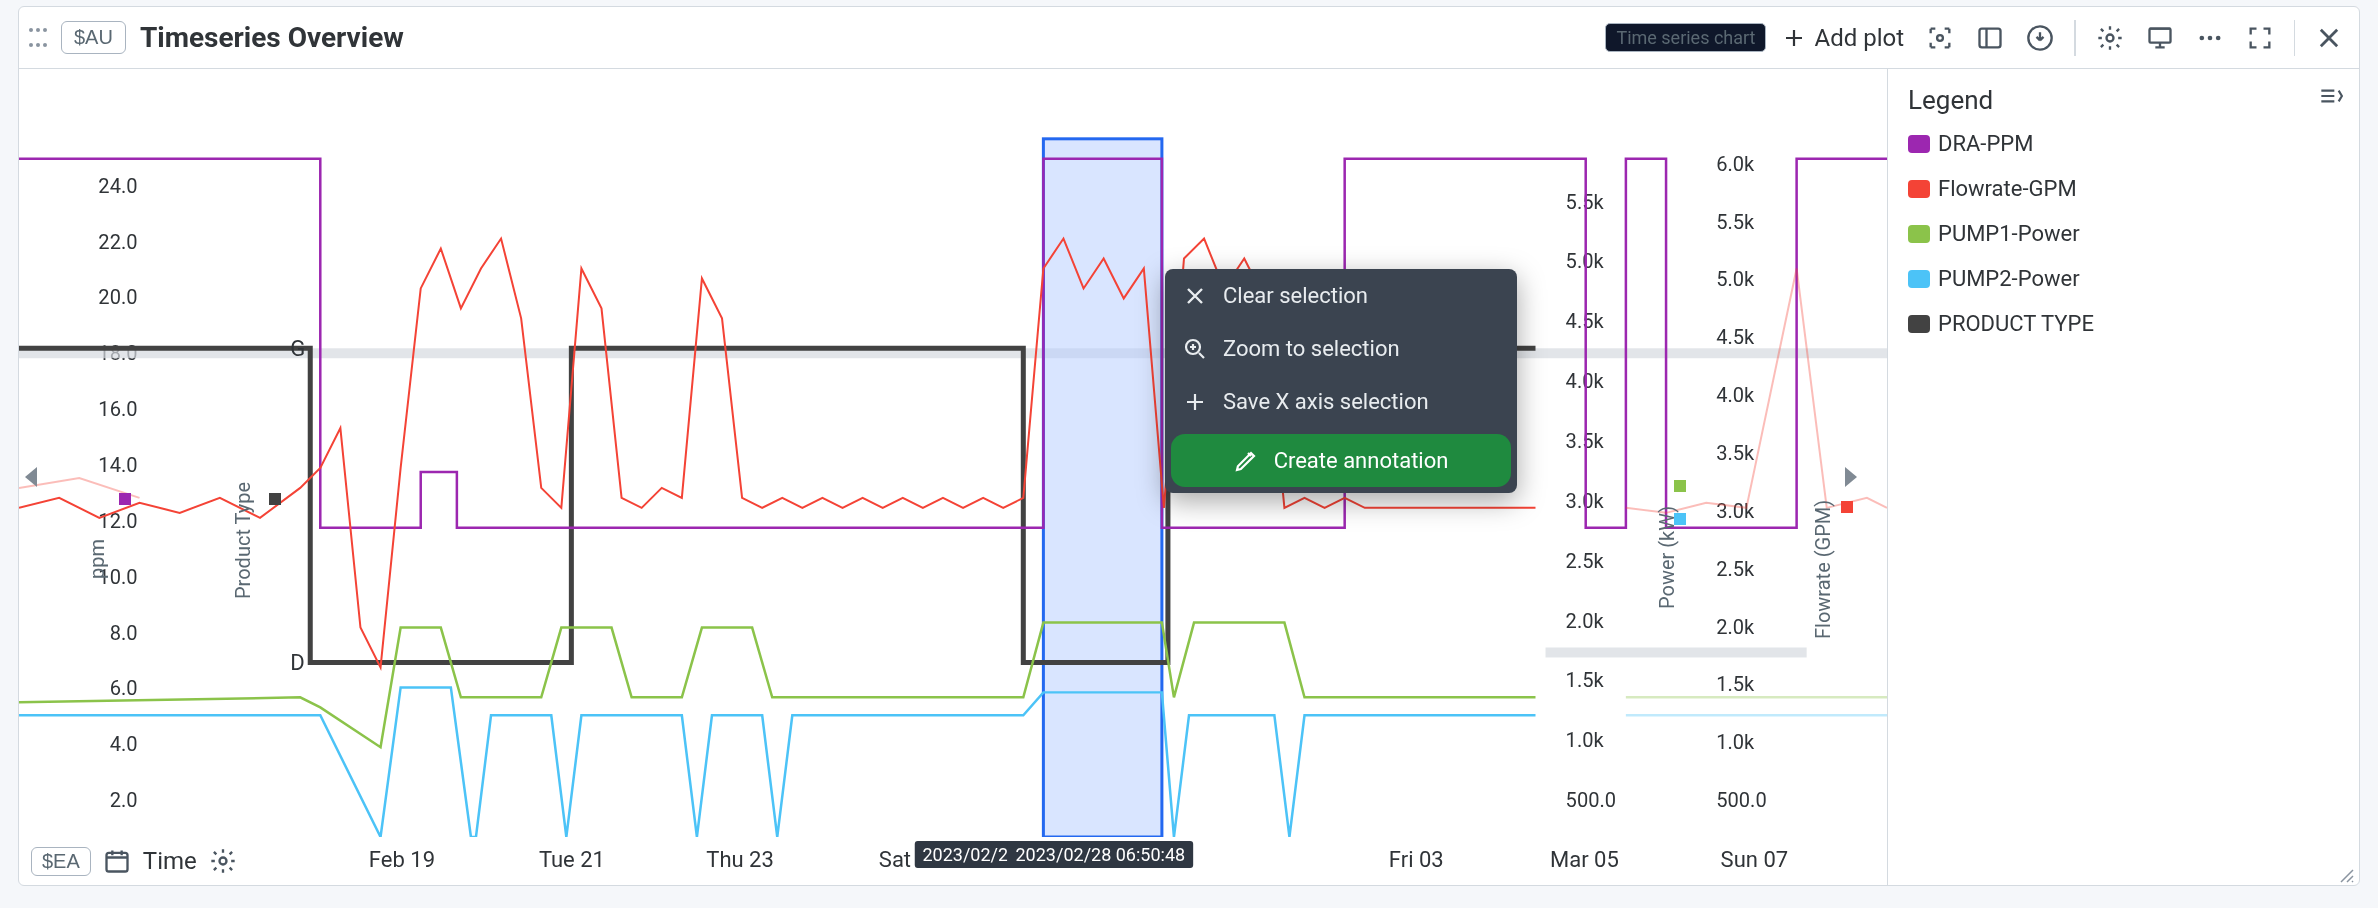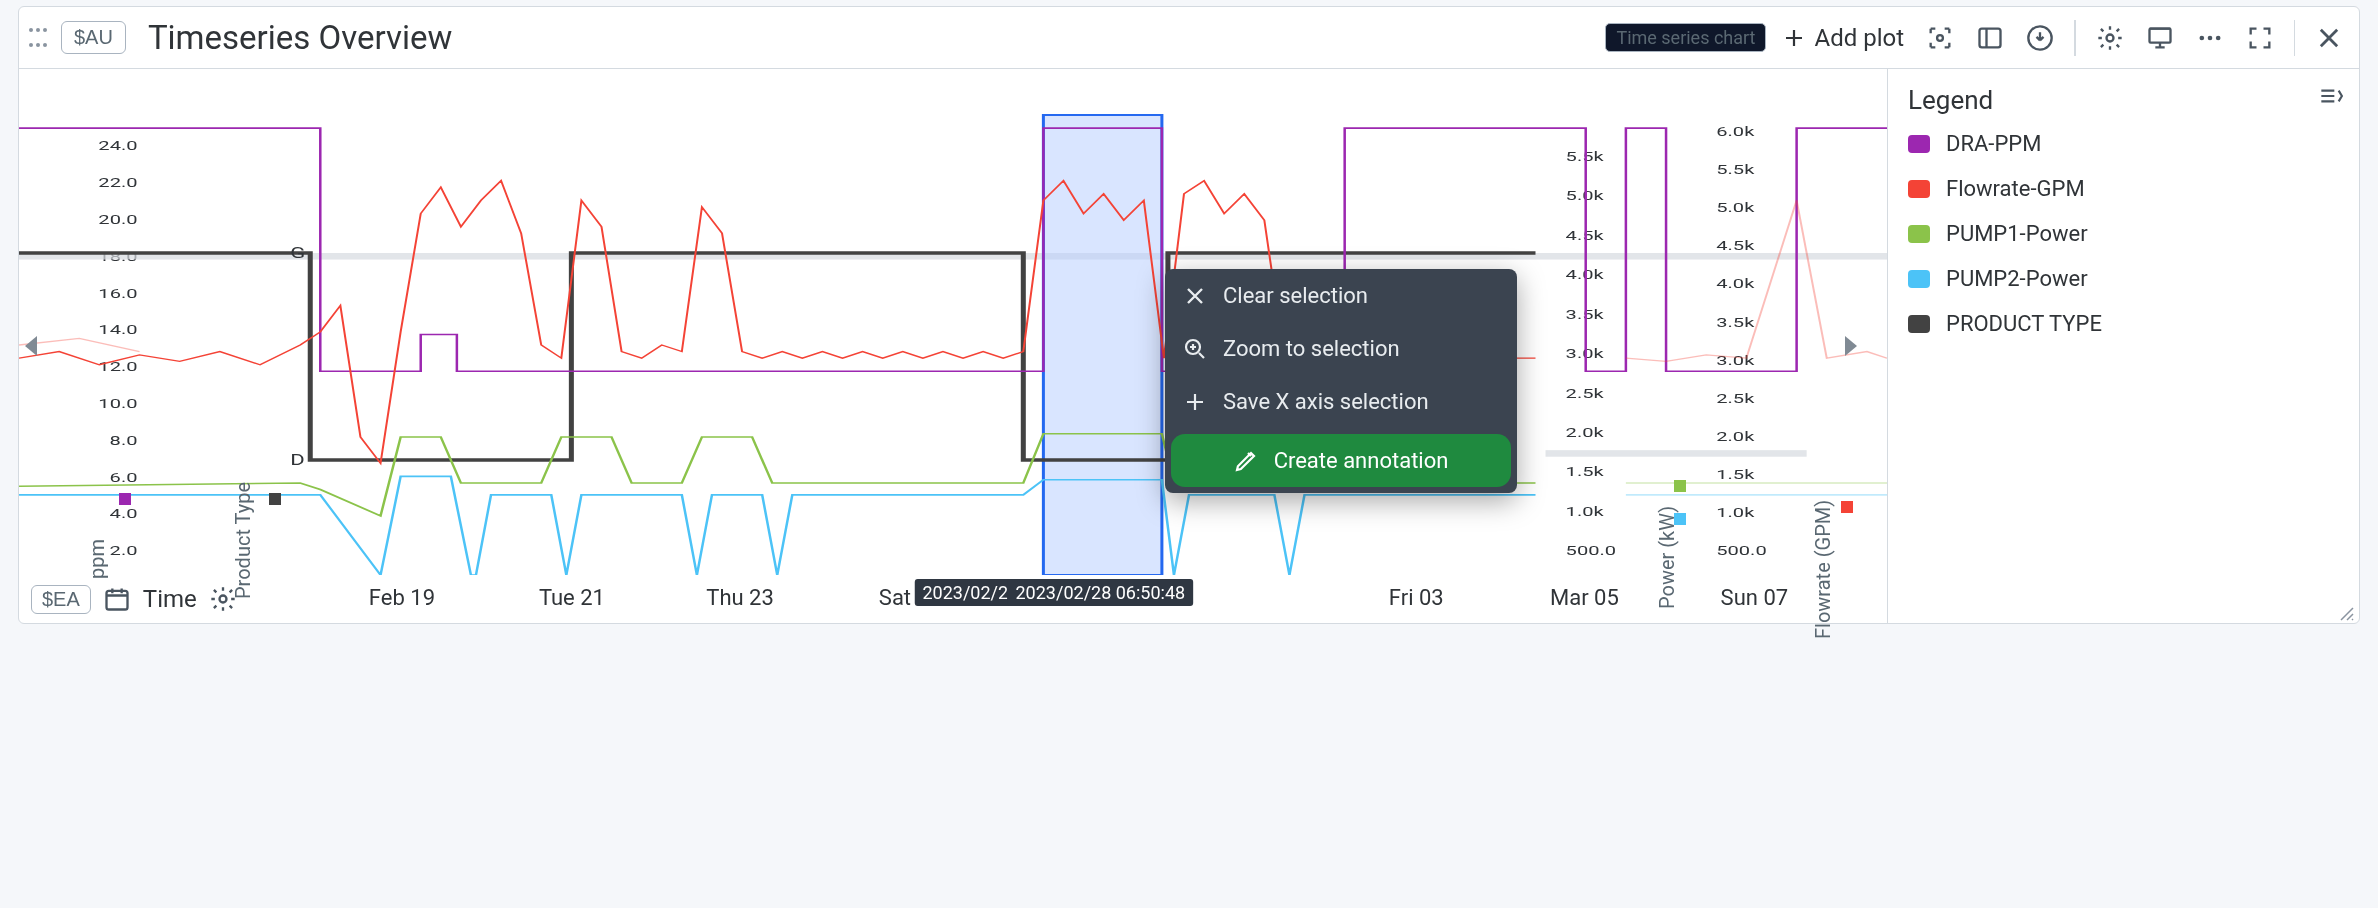--- a/index.html
+++ b/index.html
@@ -27,21 +27,21 @@
     width: 2378px;
     height: 908px;
     background: var(--bg-body);
     font-family: -apple-system, BlinkMacSystemFont, "Segoe UI", Roboto, sans-serif;
     color: var(--text-dark);
     font-size: 20px;
   }
   .widget {
     position: absolute;
     left: 18px; top: 6px;
-    width: 2342px; height: 618px;
+    width: 2342px; height: 880px;
     background: var(--bg-panel);
     border: 1.5px solid var(--border-light);
     border-radius: 6px;
     display: flex;
     flex-direction: column;
   }
   
   .toolbar {
     height: 62px;
     display: flex;
@@ -60,23 +60,23 @@
   .pill-btn {
     border: 1.5px solid var(--border-med);
     border-radius: 6px;
     padding: 4px 12px;
     font-size: 20px;
     color: var(--text-muted);
     background: #fff;
     cursor: pointer;
   }
   .title {
-    font-size: 33px;
-    font-weight: 400;
-    margin-left: 12px;
+    font-size: 28px;
+    font-weight: 700;
+    margin-left: 4px;
   }
   .spacer { flex: 1; }
   .chip {
     border: 1.5px solid var(--border-med);
     border-radius: 5px;
     padding: 3px 10px;
     font-size: 18px;
     color: var(--text-muted);
     background: #0f172a;
   }
@@ -106,21 +106,21 @@
     display: flex; flex-direction: column;
     position: relative;
   }
   .legend-header {
     display: flex; align-items: flex-end; justify-content: space-between;
     padding: 14px 16px 10px 20px;
     font-size: 26px;
   }
   .collapse-icon { cursor:pointer; color:#4a5560; }
   .legend-items { padding: 6px 16px 0 20px; display:flex; flex-direction:column; gap:20px; }
-  .legend-item { display:flex; align-items:center; gap:16px; font-size:22px; }
+  .legend-item { display:flex; align-items:center; gap:8px; font-size:22px; }
   .swatch { width:22px; height:18px; border-radius:4px; }
   
   .plot-svg {
     position:absolute; left:0; top:0; width:100%; height:calc(100% - 48px);
   }
   .x-axis-row {
     position:absolute; left:0; bottom:0; height:48px; width:100%;
     display:flex; align-items:center;
   }
   .x-axis-controls {

